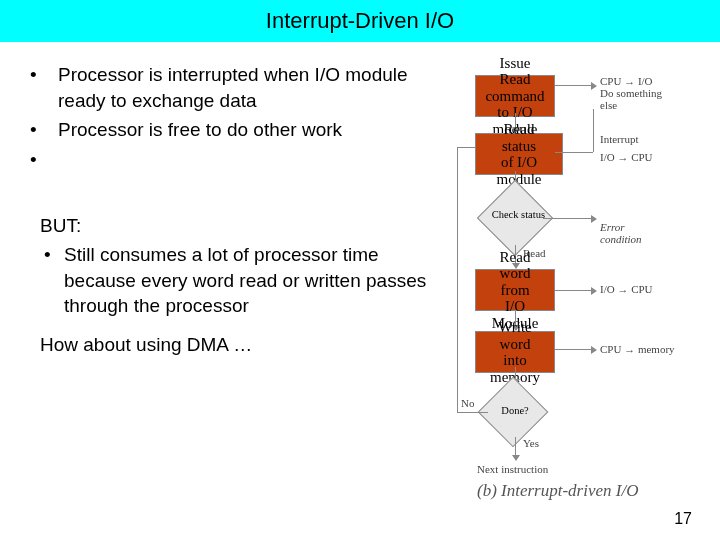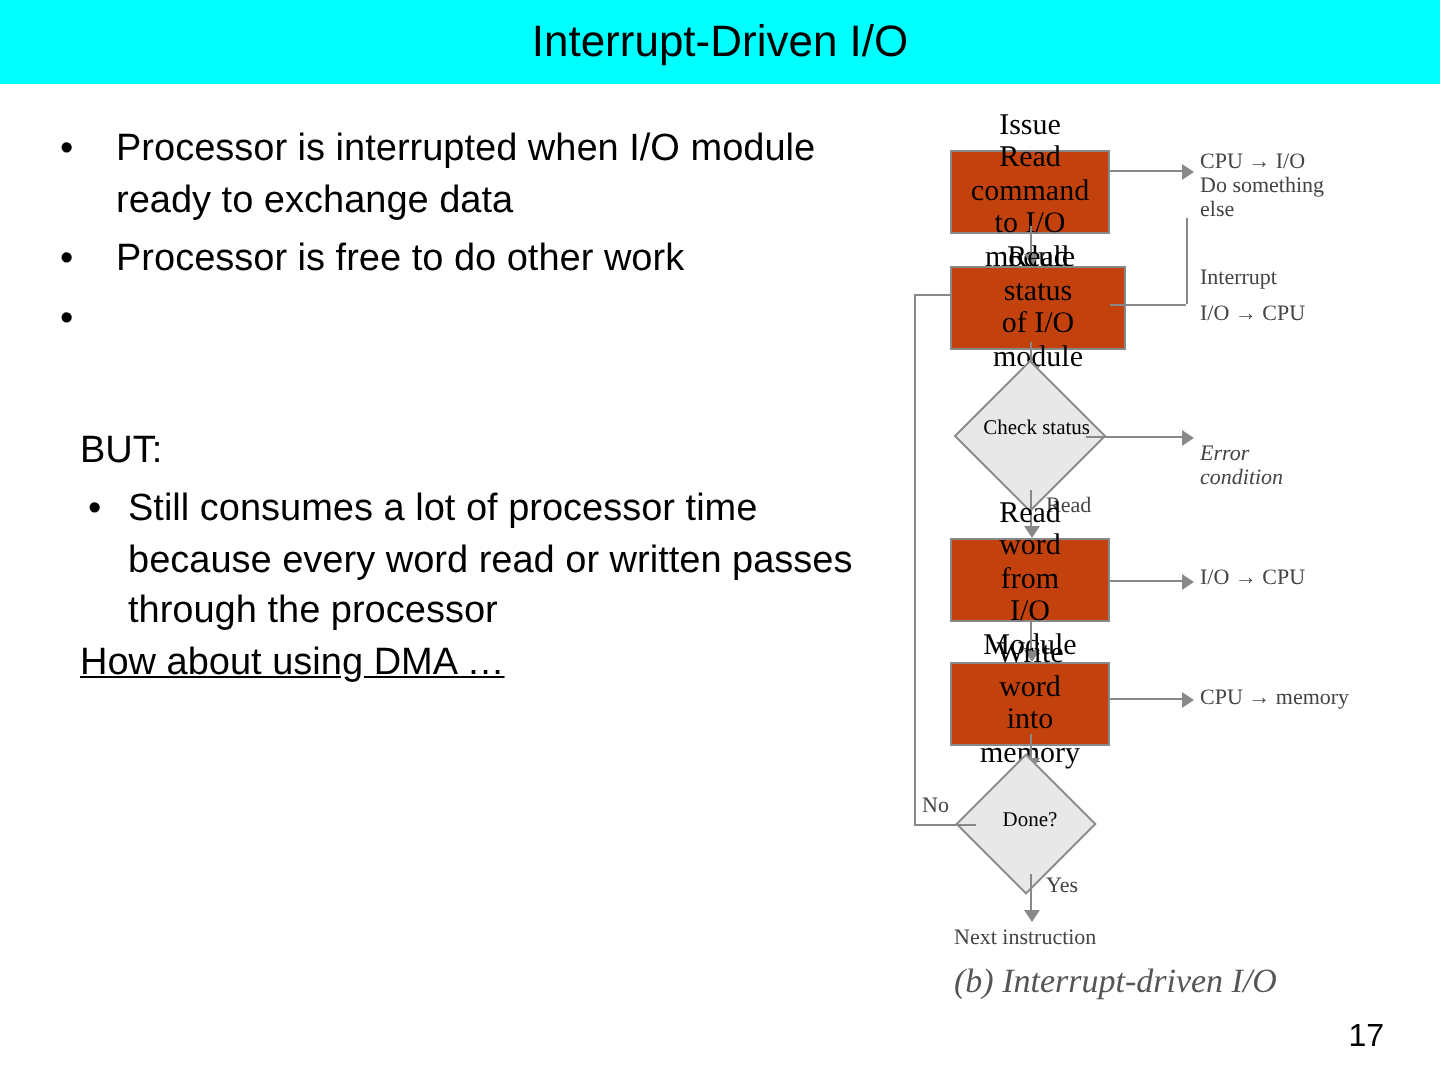--- a/index.html
+++ b/index.html
@@ -30,21 +30,21 @@
     color: #000;
     line-height: 1.35;
   }
   .bullets { margin-bottom: 40px; }
   .bullet-row { display: flex; margin-bottom: 4px; }
   .bullet-dot { width: 28px; flex-shrink: 0; }
   .but { padding-left: 10px; margin-bottom: 4px; }
   .sub { padding-left: 10px; }
   .sub-row { display: flex; }
   .sub-dot { width: 24px; flex-shrink: 0; padding-left: 4px; }
-  .howabout { padding-left: 10px; margin-top: 0; text-decoration: underline; }
+  .howabout { padding-left: 10px; margin-top: 13px; }
   .diagram {
     position: absolute;
     right: 10px;
     top: 75px;
     width: 255px;
     height: 430px;
   }
   .page-num {
     position: absolute;
     right: 28px;

